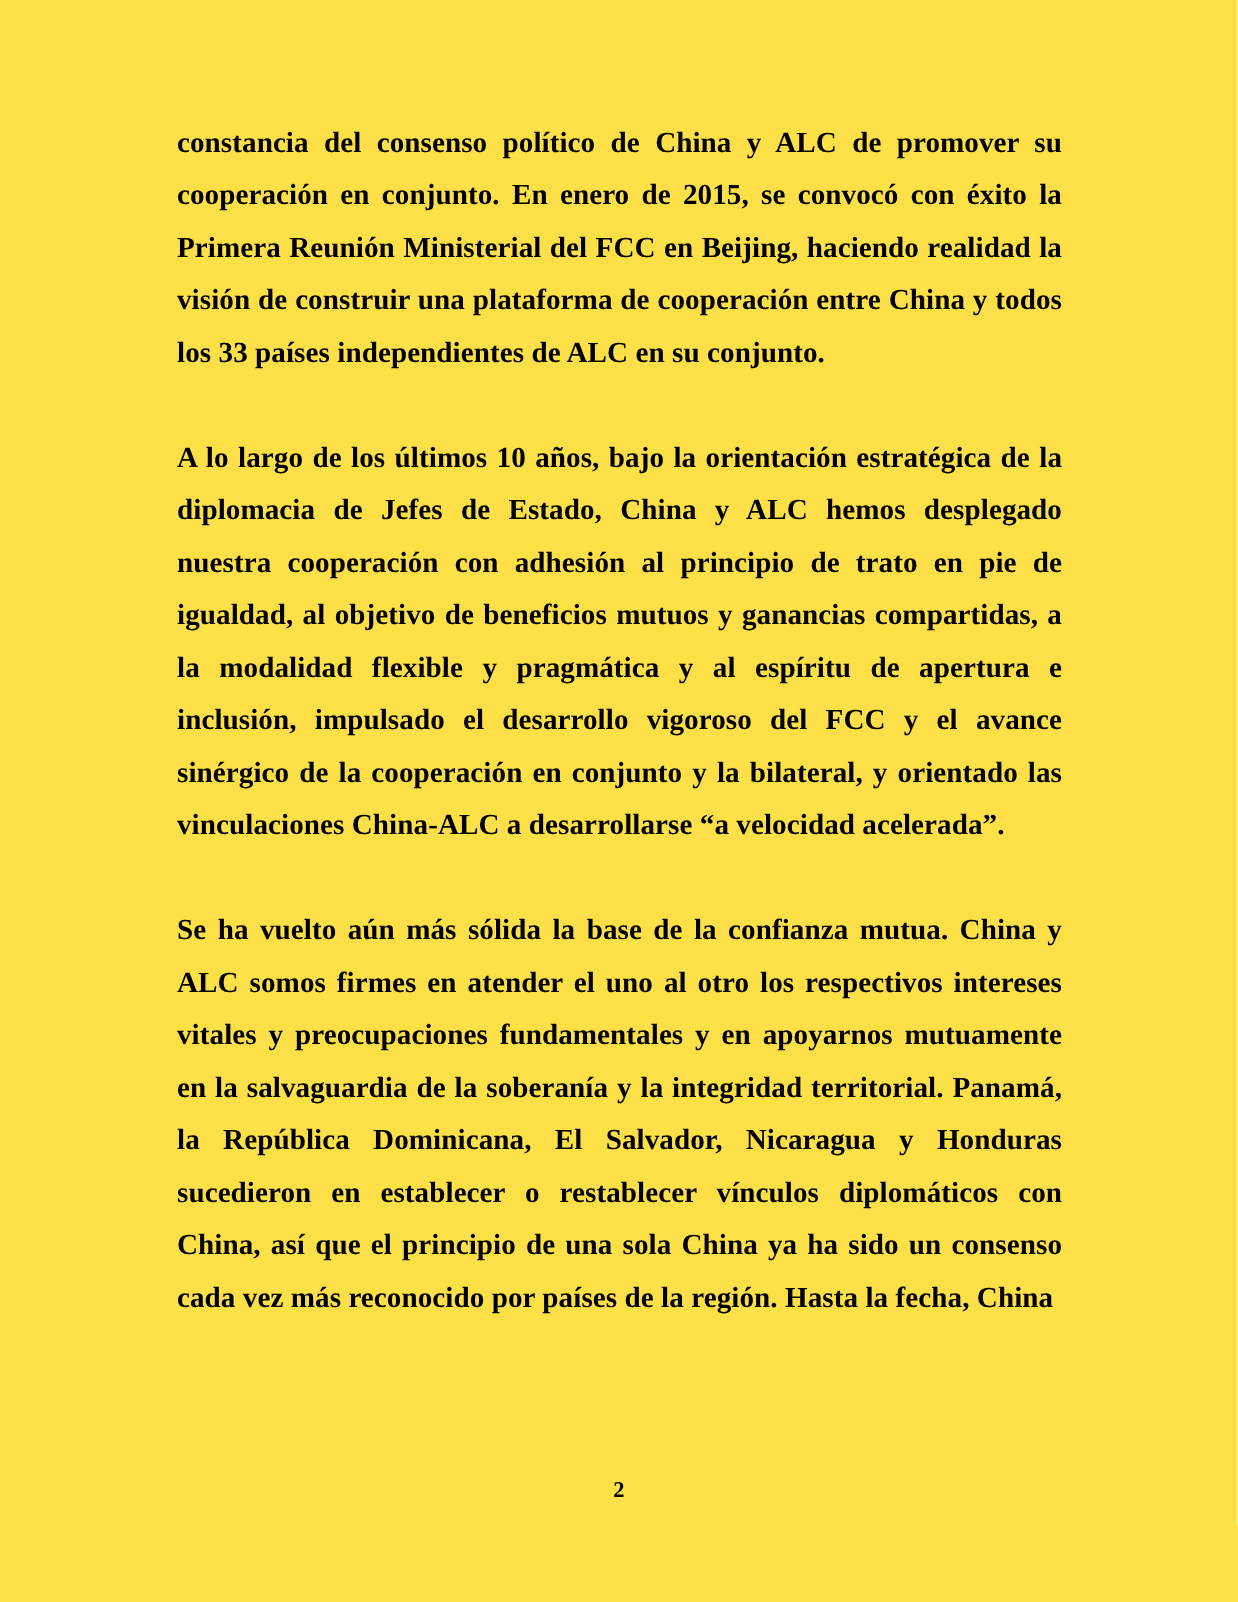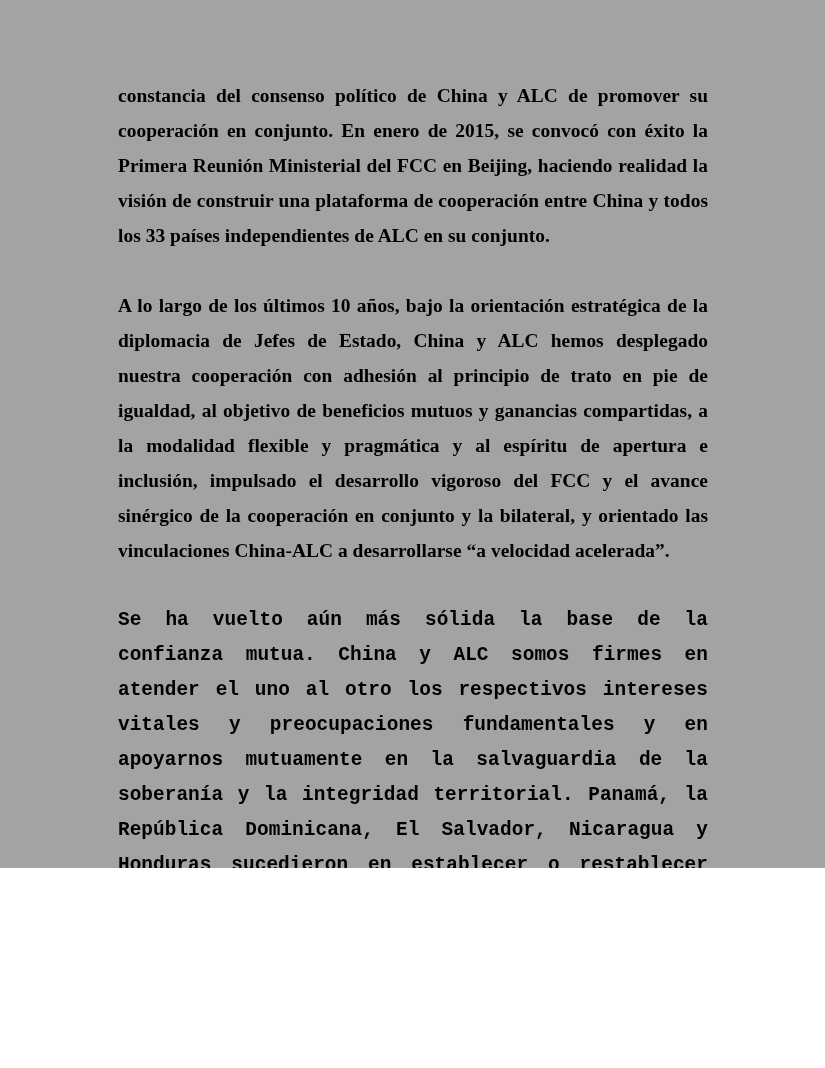--- a/index.html
+++ b/index.html
@@ -3,22 +3,22 @@
 <meta charset="utf-8">
 <style>
   html, body {
     margin: 0;
     padding: 0;
     background: #ffffff;
   }
   .page {
     position: relative;
     width: 825px;
-    height: 868px;
-    background: #a3a3a3;
+    height: 1068px;
+    background: #fde047;
     margin: 0 auto;
     overflow: hidden;
     box-sizing: border-box;
   }
   .text-column {
     position: absolute;
     left: 118px;
     top: 78px;
     width: 590px;
   }
@@ -29,21 +29,20 @@
     line-height: 35px;
     color: #000000;
     text-align: justify;
     text-justify: inter-word;
     margin: 0 0 35px 0;
     letter-spacing: 0.05px;
     -webkit-font-smoothing: antialiased;
   }
   .para:last-child {
     margin-bottom: 0;
-    font-family: Liberation Mono, monospace;
   }
   
   .page-number {
     position: absolute;
     left: 0;
     right: 0;
     top: 986px;
     text-align: center;
     font-family: "Liberation Serif", "DejaVu Serif", serif;
     font-weight: bold;

